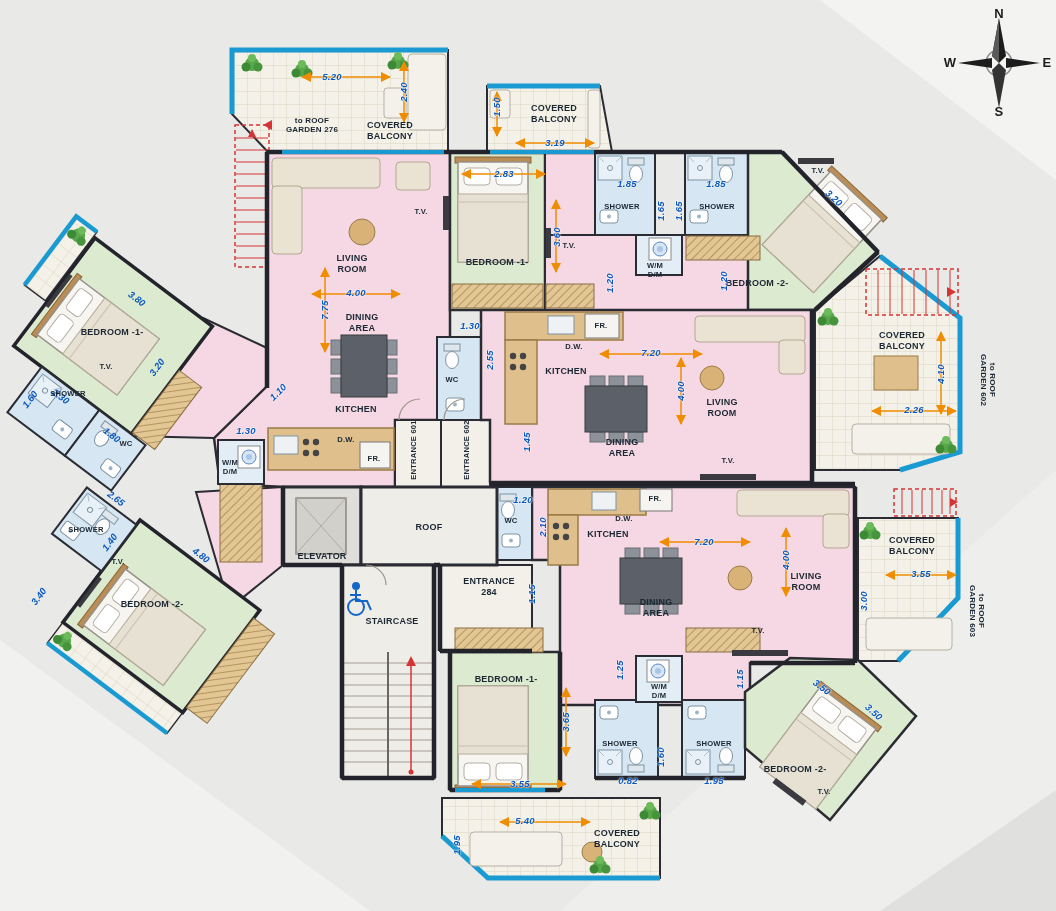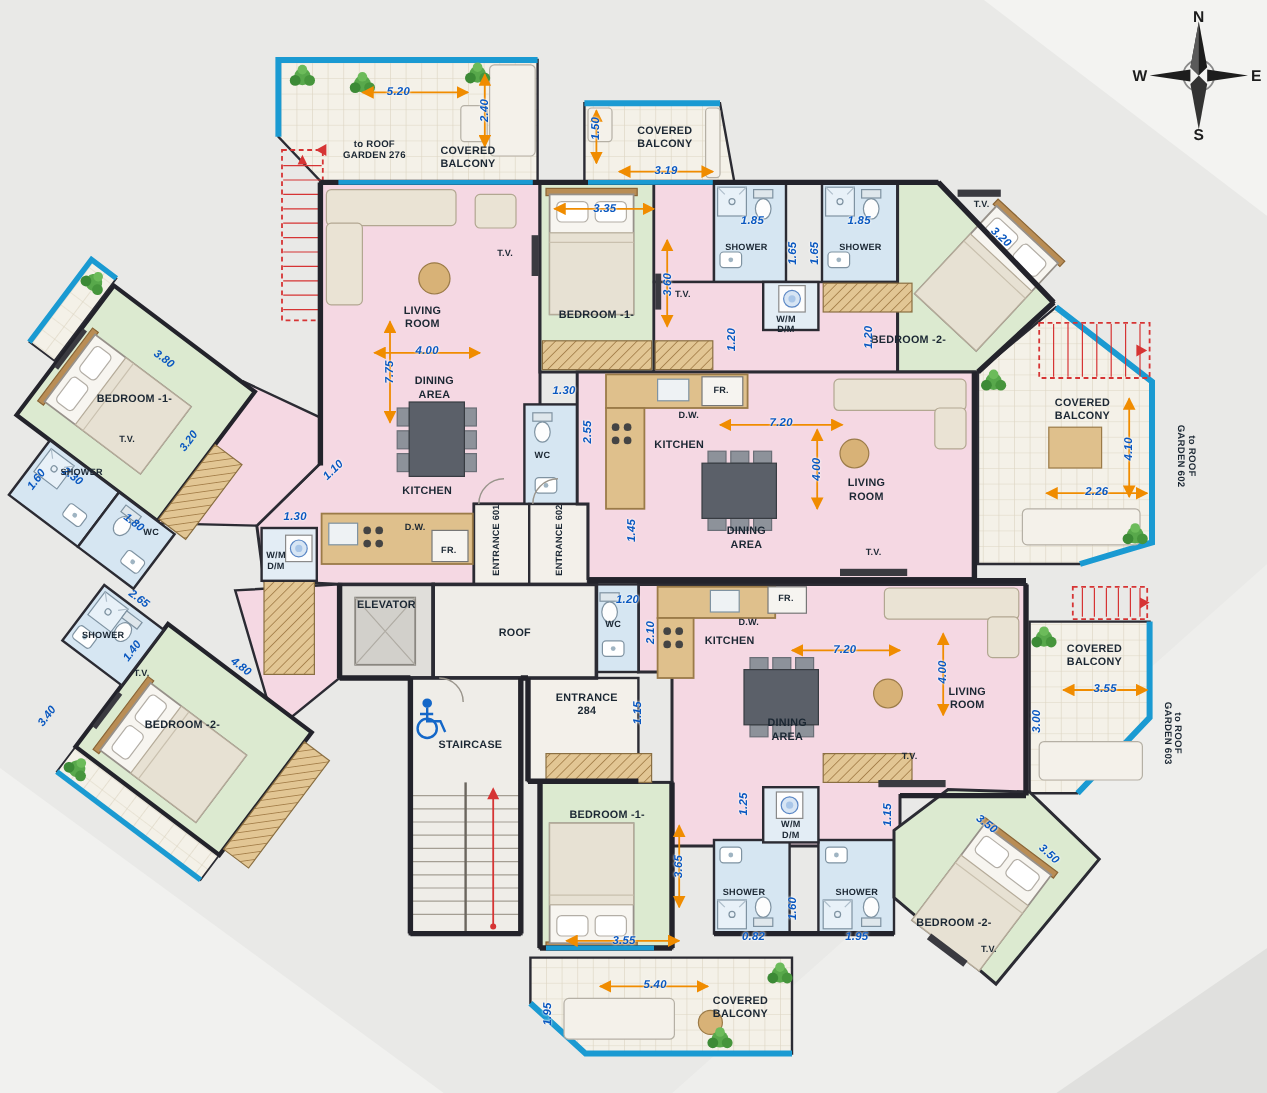--- a/index.html
+++ b/index.html
@@ -381,25 +381,25 @@
 <span class="pin sm r90" style="left:467px;top:450px">ENTRANCE 602</span>
 
 <span class="pin room" style="left:112px;top:332px;width:64px">BEDROOM -1-</span>
 <span class="pin sm" style="left:106px;top:367px">T.V.</span>
 <span class="pin sm" style="left:68px;top:394px">SHOWER</span>
 <span class="pin sm" style="left:126px;top:444px">WC</span>
 <span class="pin sm" style="left:86px;top:530px">SHOWER</span>
 <span class="pin sm" style="left:118px;top:562px">T.V.</span>
 <span class="pin room" style="left:152px;top:604px;width:64px">BEDROOM -2-</span>
 
-<span class="pin room" style="left:322px;top:504px">ELEVATOR</span>
+<span class="pin room" style="left:322px;top:556px">ELEVATOR</span>
 <span class="pin room" style="left:429px;top:527px">ROOF</span>
 <span class="pin room" style="left:392px;top:621px">STAIRCASE</span>
 
-<span class="pin dim" style="left:504px;top:174px">3.35</span>
+<span class="pin dim" style="left:504px;top:174px">2.83</span>
 <span class="pin room" style="left:497px;top:262px;width:64px">BEDROOM -1-</span>
 <span class="pin dim r90" style="left:557px;top:237px">3.60</span>
 <span class="pin sm" style="left:569px;top:246px">T.V.</span>
 <span class="pin dim r90" style="left:610px;top:283px">1.20</span>
 <span class="pin sm" style="left:622px;top:207px">SHOWER</span>
 <span class="pin dim" style="left:627px;top:184px">1.85</span>
 <span class="pin dim r90" style="left:661px;top:211px">1.65</span>
 <span class="pin sm" style="left:717px;top:207px">SHOWER</span>
 <span class="pin dim" style="left:716px;top:184px">1.85</span>
 <span class="pin dim r90" style="left:679px;top:211px">1.65</span>
@@ -451,16 +451,16 @@
 <span class="pin sm" style="left:824px;top:792px">T.V.</span>
 <span class="pin dim" style="left:822px;top:687px;transform:translate(-50%,-50%) rotate(37deg)">3.50</span>
 <span class="pin dim" style="left:874px;top:712px;transform:translate(-50%,-50%) rotate(42deg)">3.50</span>
 
 <span class="pin room" style="left:912px;top:546px;width:64px">COVERED BALCONY</span>
 <span class="pin dim" style="left:921px;top:574px">3.55</span>
 <span class="pin dim r90" style="left:864px;top:601px">3.00</span>
 <span class="pin room" style="left:977px;top:611px;width:60px;font-size:8px;transform:translate(-50%,-50%) rotate(90deg)">to ROOF GARDEN 603</span>
 
 <span class="pin room" style="left:617px;top:839px;width:64px">COVERED BALCONY</span>
-<span class="pin dim" style="left:546px;top:821px">5.40</span>
+<span class="pin dim" style="left:525px;top:821px">5.40</span>
 <span class="pin dim r90" style="left:457px;top:845px">1.95</span>
 
 </div>
 
 </body></html>

